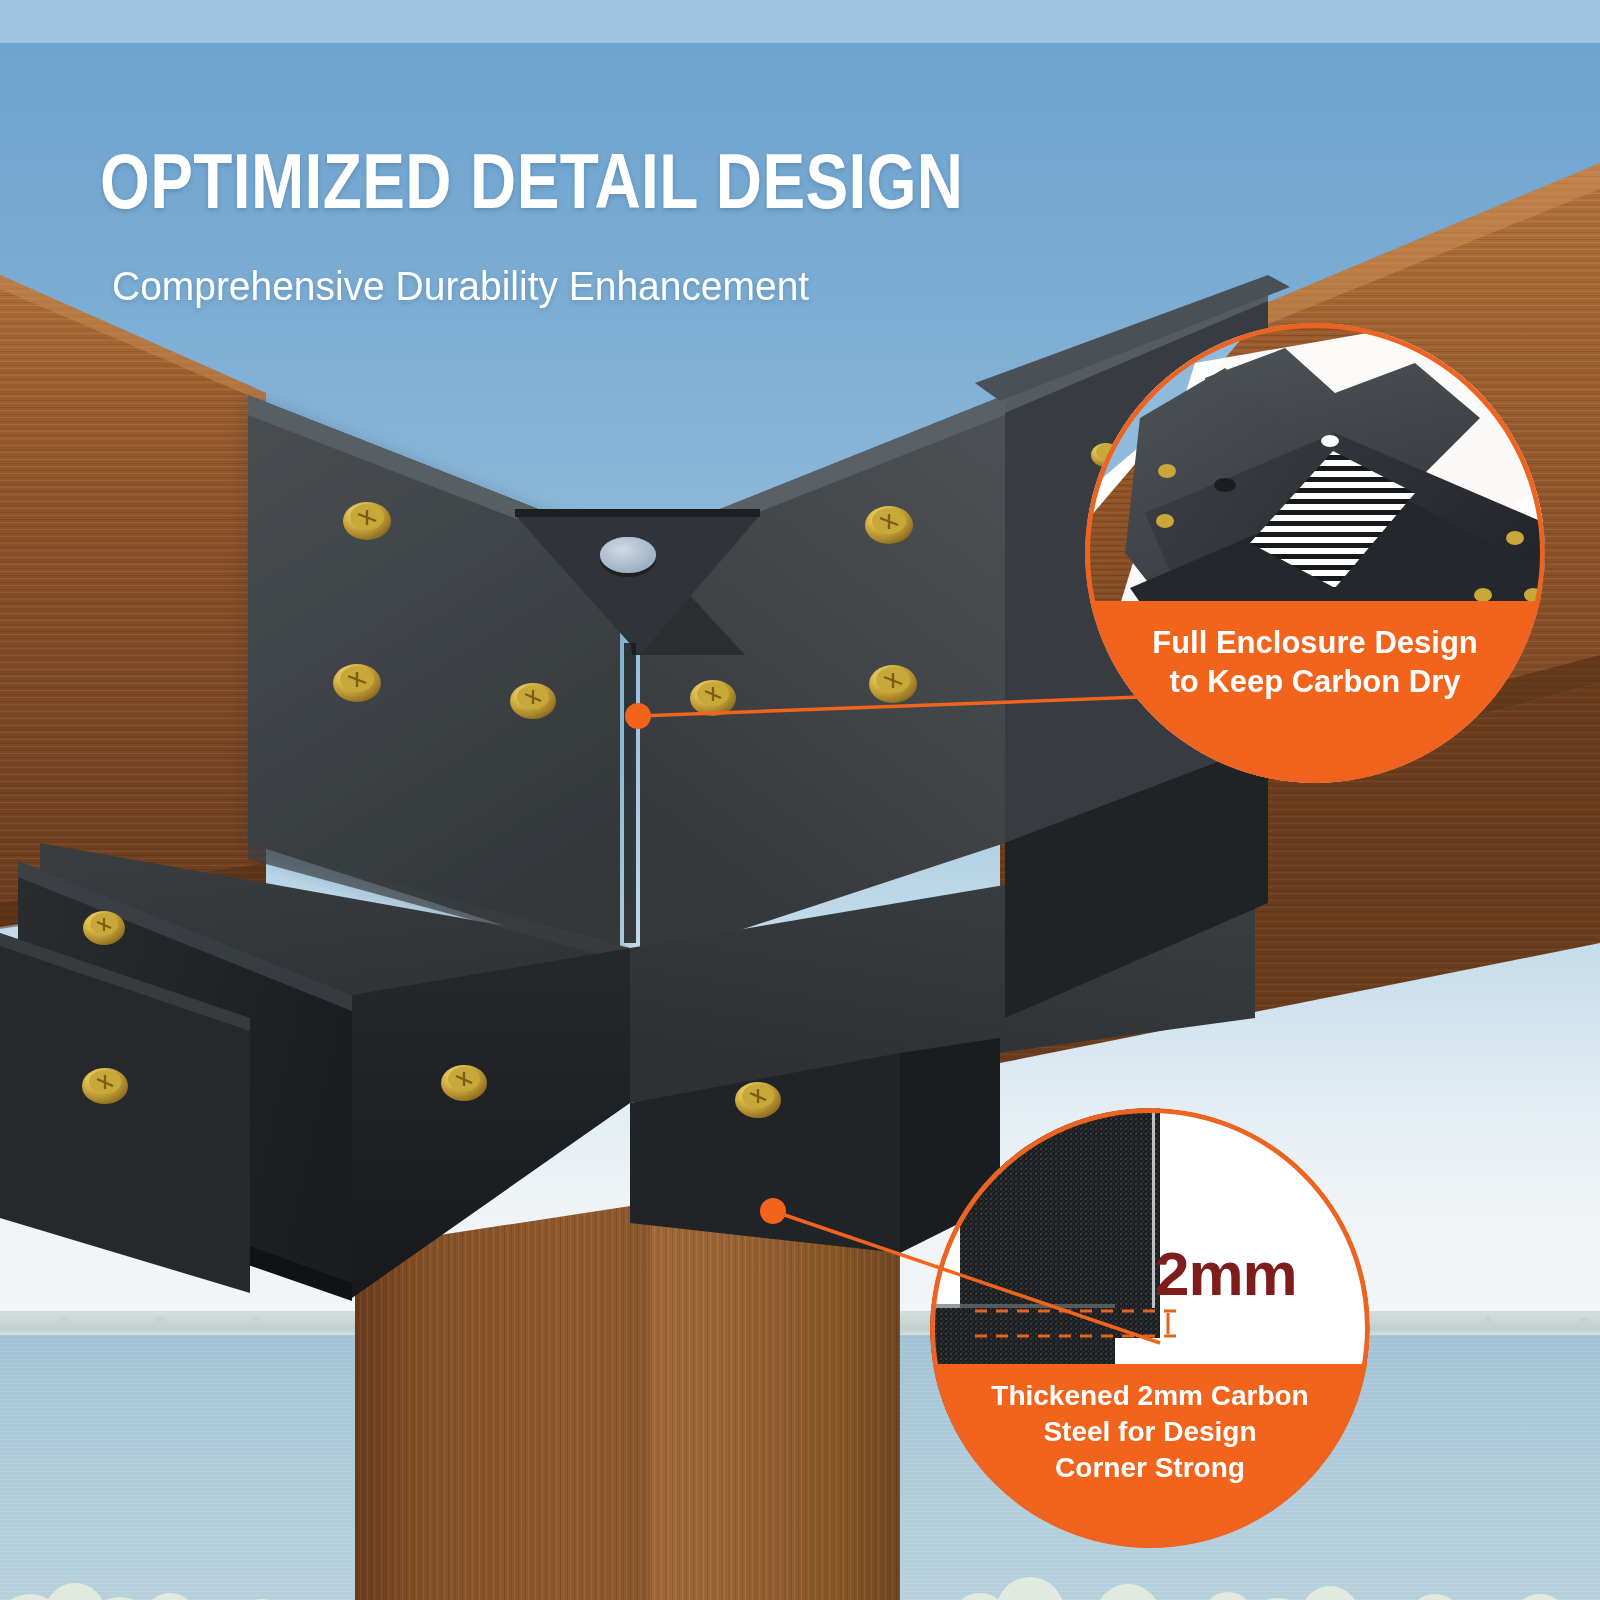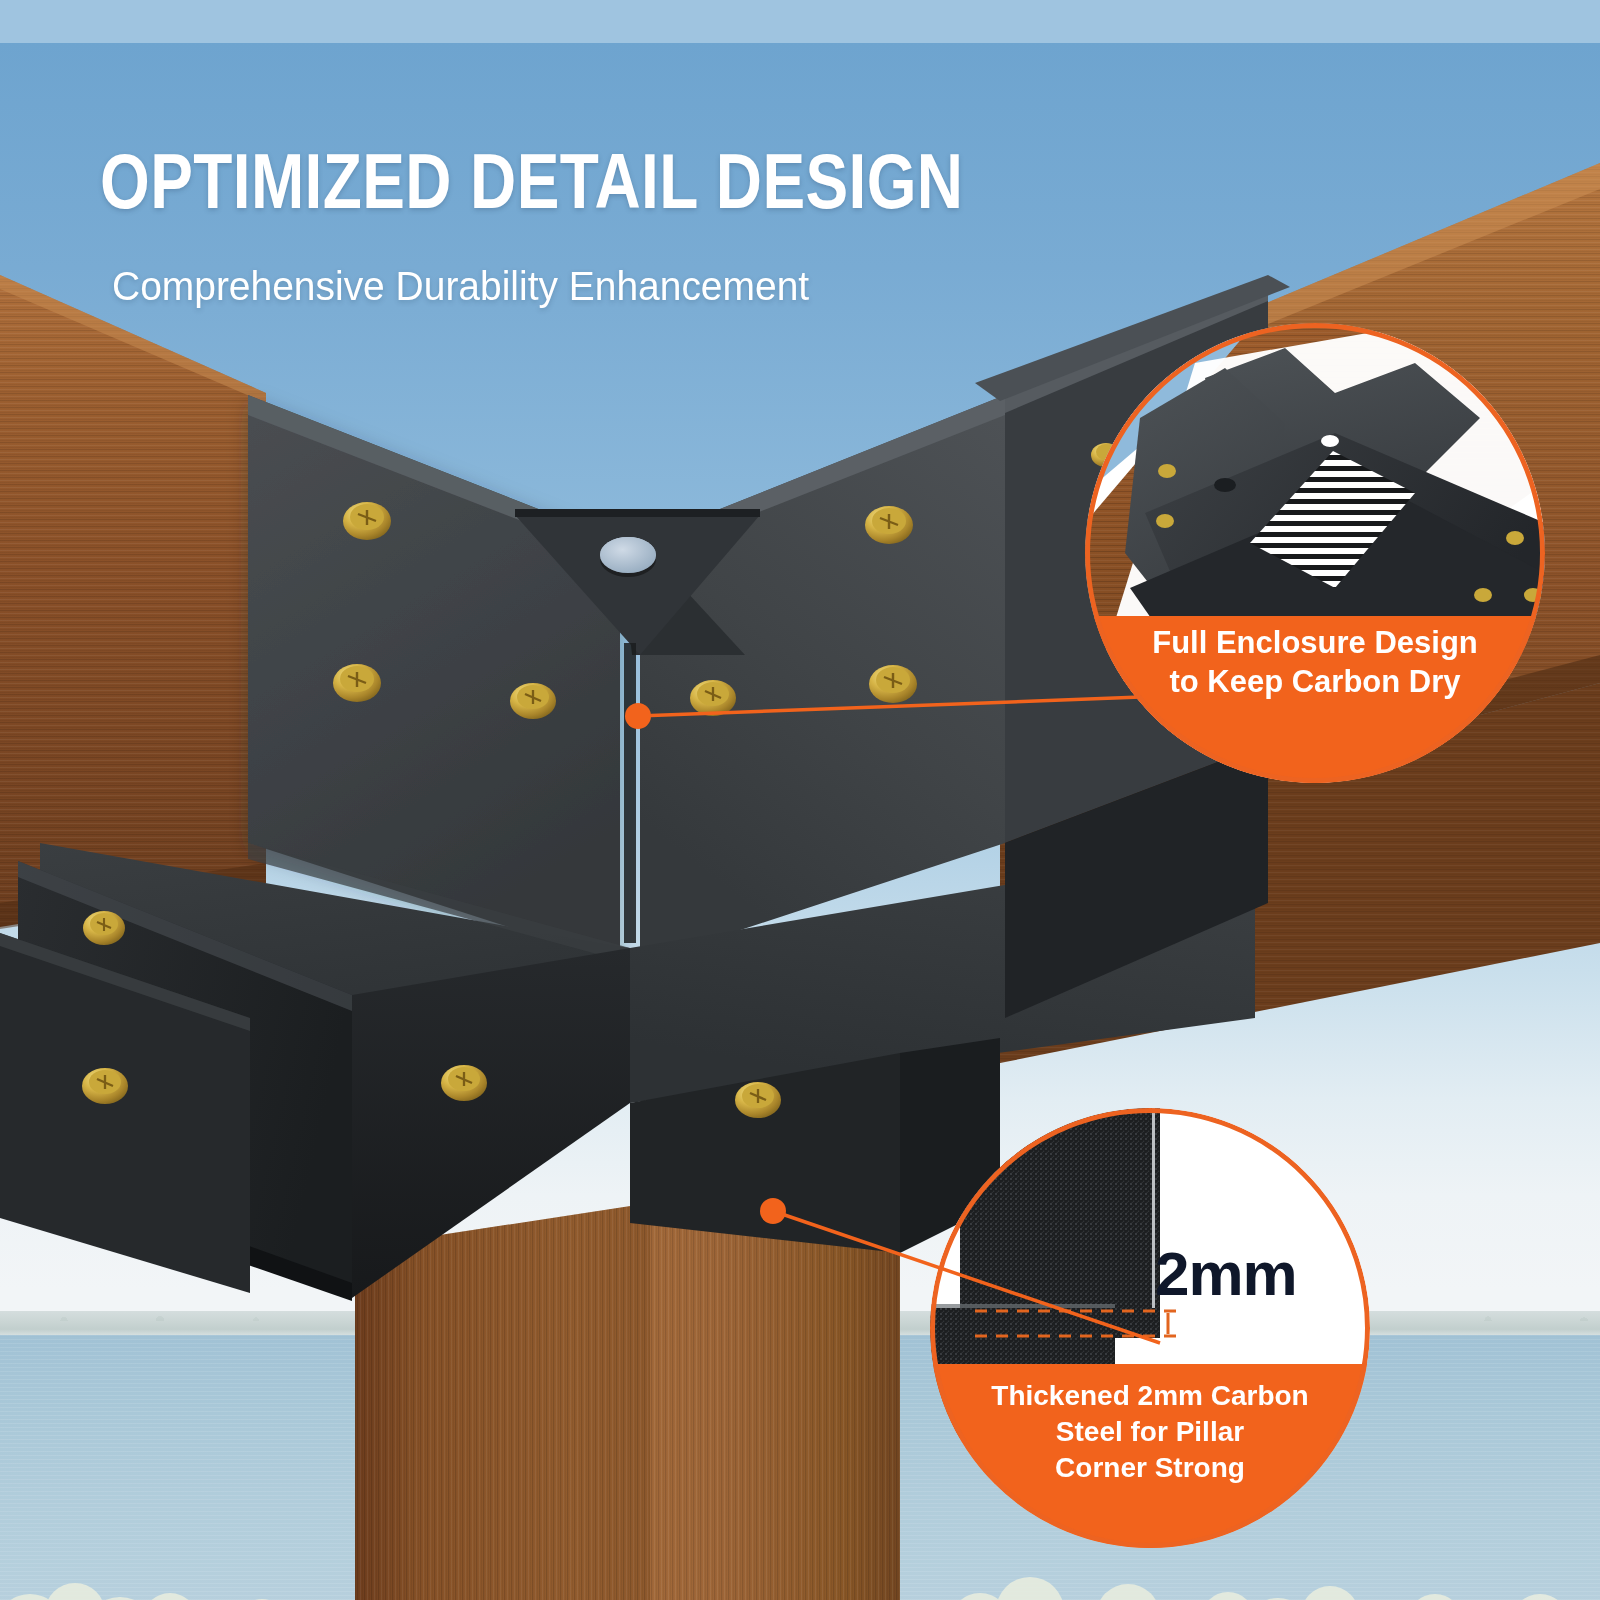--- a/index.html
+++ b/index.html
@@ -93,31 +93,31 @@
   .callout .inner{position:absolute;inset:0;border-radius:50%;overflow:hidden;}
   .callout .caption{
     position:absolute;left:0;right:0;bottom:0;
     background:#F2631C;color:#fff;
     text-align:center;font-weight:bold;z-index:5;
     display:flex;flex-direction:column;justify-content:flex-start;align-items:center;
   }
 
   
   #callout-enclosure{left:1085px;top:280px;width:460px;height:460px;}
-  #callout-enclosure .caption{height:160px;padding-top:7px;font-size:31px;line-height:39px;}
+  #callout-enclosure .caption{height:160px;padding-top:22px;font-size:31px;line-height:39px;}
 
   
   #callout-thickness{left:930px;top:1065px;width:440px;height:440px;}
   #callout-thickness .caption{height:170px;padding-top:14px;font-size:28px;line-height:36px;}
 
   .zoom-svg{display:block;width:100%;height:100%;}
 
   
   .mm-label{
-    position:absolute;color:#0f172a;font-weight:bold;
+    position:absolute;color:#7f1d1d;font-weight:bold;
     font-size:62px;line-height:62px;letter-spacing:-1px;z-index:4;text-align:right;
   }
 
   
   .leaders{position:absolute;inset:0;pointer-events:none;z-index:3;}
 </style>
 </head>
 <body>
 
 <div class="stage">
@@ -510,19 +510,19 @@
           <line x1="45" y1="228" x2="255" y2="228"></line>
         </g>
         <g stroke="#E2651F" stroke-width="3" fill="none">
           <line x1="238" y1="205" x2="238" y2="226"></line>
         </g>
       </svg>
     </div>
     <div class="mm-label" style="left:225px;top:135px;">2mm</div>
     <div class="caption">
       <span>Thickened 2mm Carbon</span>
-      <span>Steel for Pillar</span>
+      <span>Steel for Design</span>
       <span>Corner Strong</span>
     </div>
     <div class="ring"></div>
   </div>
 
 </div>
 
 </body></html>

